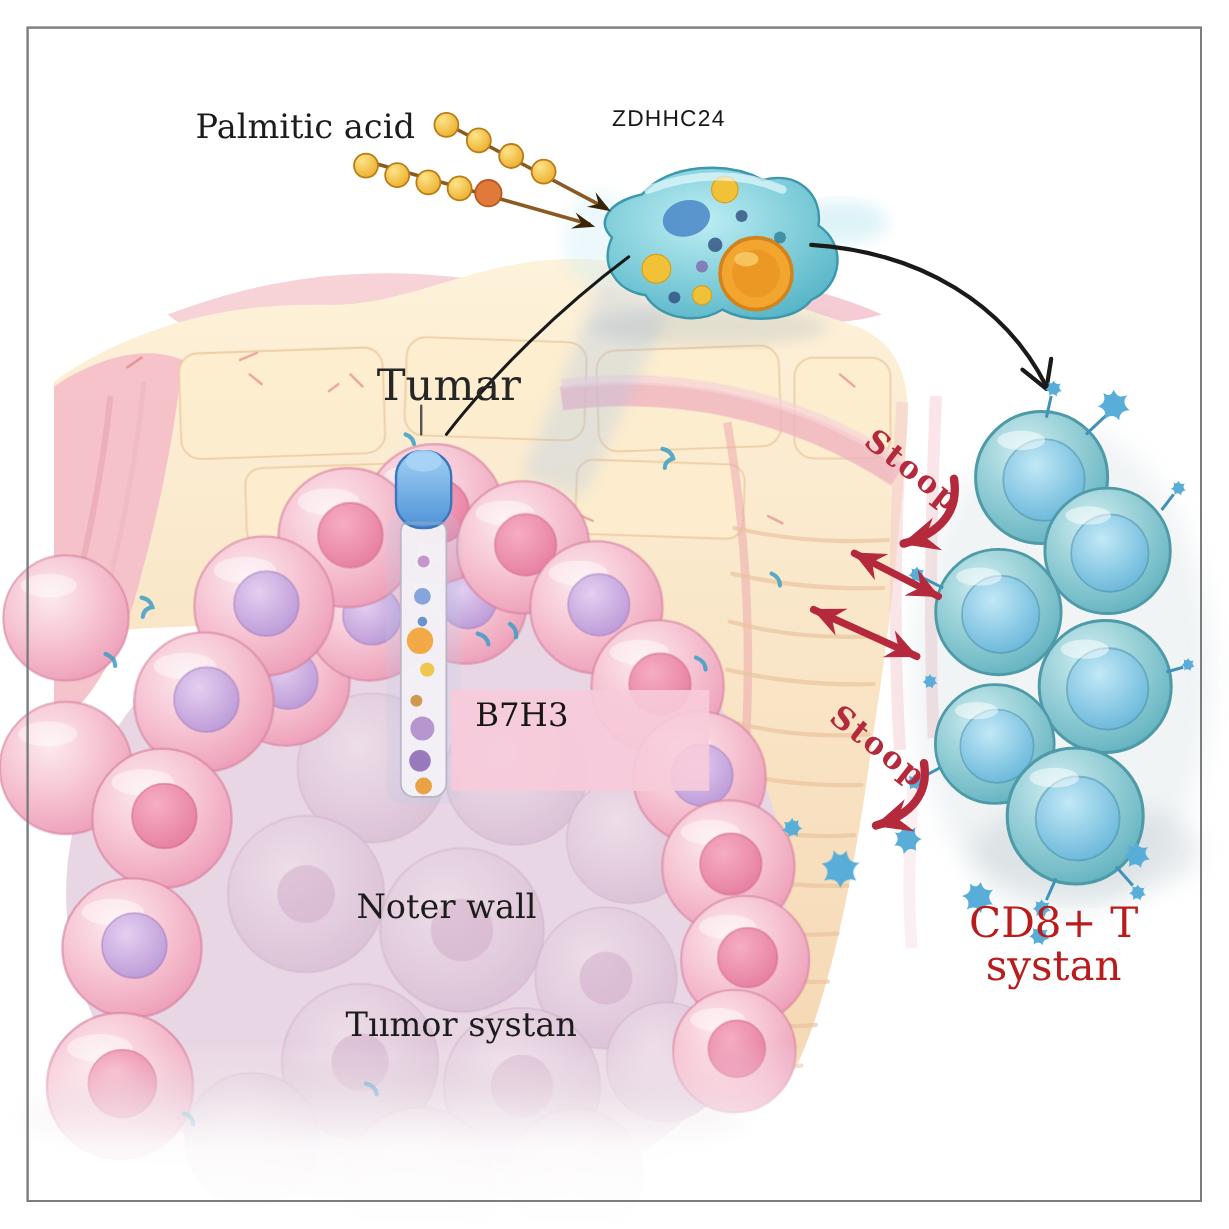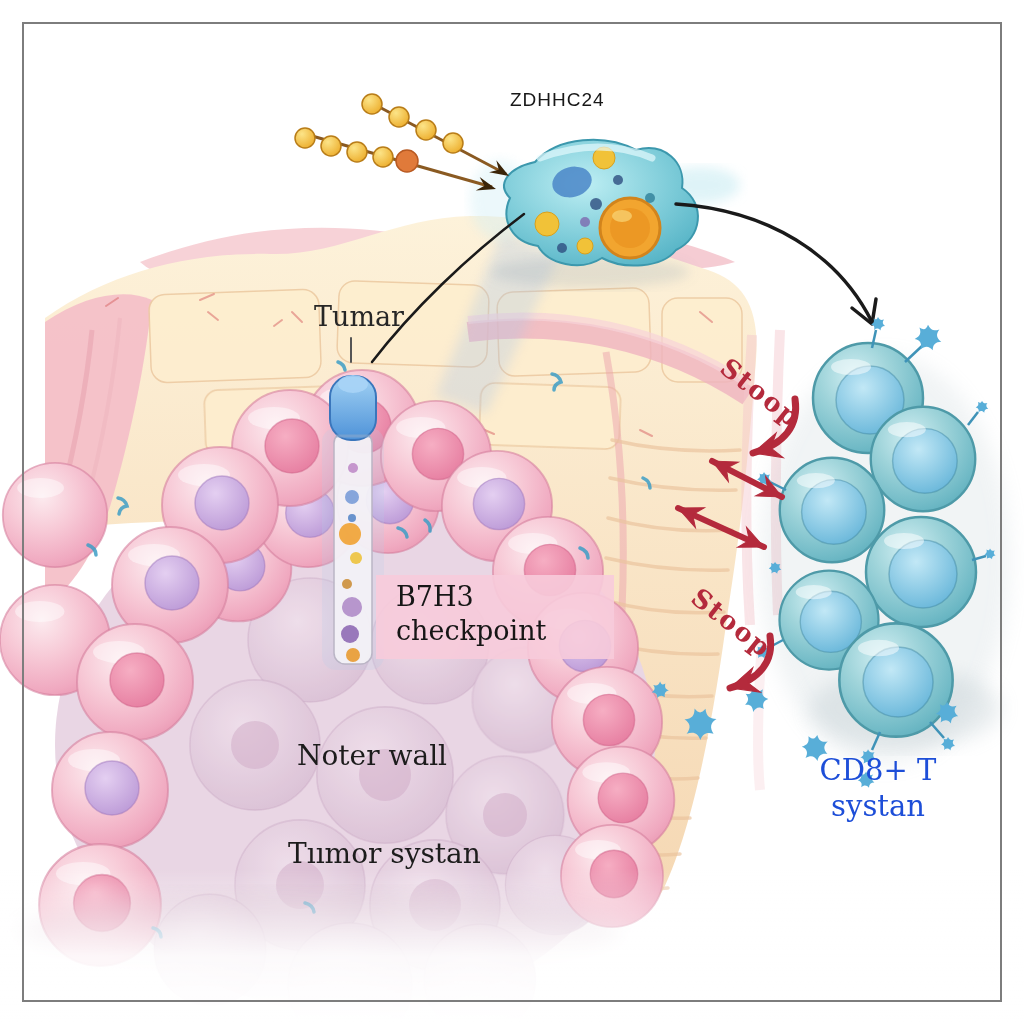--- a/index.html
+++ b/index.html
@@ -4,32 +4,32 @@
 <style>
   html,body{margin:0;padding:0;background:#fff;}
   #stage{position:relative;width:1024px;height:1024px;background:#ffffff;overflow:hidden;
          font-family:"DejaVu Serif",serif;}
   #stage svg{position:absolute;left:0;top:0;}
   .frame{position:absolute;left:22px;top:22px;right:22px;bottom:22px;
          border:2px solid #7d7d7d;pointer-events:none;}
   .lbl{position:absolute;color:#1c1c1c;white-space:nowrap;line-height:1.15;}
   .lbl-palmitic{left:163px;top:90px;font-size:28px;}
   .lbl-zdhhc{left:510px;top:89px;font-size:19px;font-family:"Liberation Sans",sans-serif;letter-spacing:1px;color:#181818;}
-  .lbl-tumar{left:314px;top:301px;font-size:27px;color:#262626;}
+  .lbl-tumar{left:314px;top:301px;font-size:36px;color:#262626;}
   .b7box{position:absolute;left:376px;top:575px;width:215px;height:84px;
-         background:rgba(247,203,218,0.9);padding-left:23px;}
+         background:rgba(247,203,218,0.9);}
   .b7text{position:absolute;left:20px;top:5px;font-size:27px;line-height:34px;color:#161616;white-space:nowrap;}
   .lbl-noter{left:297px;top:740px;font-size:28px;}
   .lbl-tnmor{left:288px;top:838px;font-size:28px;}
   .lbl-stoop{position:absolute;font-size:26px;font-weight:700;color:#b42a3c;
              letter-spacing:2px;transform-origin:0 0;transform:rotate(38deg);white-space:nowrap;}
   .lbl-stoop1{left:733px;top:352px;}
   .lbl-stoop2{left:704px;top:582px;}
   .lbl-cd8{position:absolute;left:798px;top:752px;width:160px;text-align:center;
-           font-size:29px;line-height:36px;color:#1d4ed8;}
+           font-size:35px;line-height:36px;color:#b91c1c;}
 </style>
 </head>
 <body>
 
 <div id="stage">
 
 <svg width="1024" height="1024" viewBox="0 0 1024 1024">
 <defs>
   <linearGradient id="gWall" x1="0" y1="0" x2="0" y2="1">
     <stop offset="0" stop-color="#fdf2da"></stop>
@@ -367,27 +367,27 @@
   <use href="#rHead" transform="translate(764,547) rotate(24)"></use>
   <use href="#rHead" transform="translate(678,508) rotate(204)"></use>
   <path d="M770,636 C774,661 760,679 730,688" stroke-width="7"></path>
   <use href="#rHead" transform="translate(730,688) rotate(163) scale(1.15)"></use>
 </g>
 
 <ellipse cx="320" cy="935" rx="300" ry="42" fill="#c8a8ba" opacity="0.28" filter="url(#b10)"></ellipse>
 <rect x="0" y="868" width="1024" height="160" fill="url(#gFade)"></rect>
 </svg>
 
+<div class="lbl lbl-palmitic">Palmitic acid</div>
 <div class="lbl lbl-zdhhc">ZDHHC24</div>
 <div class="lbl lbl-tumar">Tumar</div>
 
 <div class="b7box">
   <div class="b7text">
     <div>B7H3</div>
-    <div>checkpoint</div>
   </div>
 </div>
 
 <div class="lbl lbl-tnmor">Tıımor systan</div>
 <div class="lbl lbl-noter">Noter wall</div>
 
 <div class="lbl-stoop lbl-stoop1">Stoop</div>
 <div class="lbl-stoop lbl-stoop2">Stoop</div>
 
 <div class="lbl-cd8">

